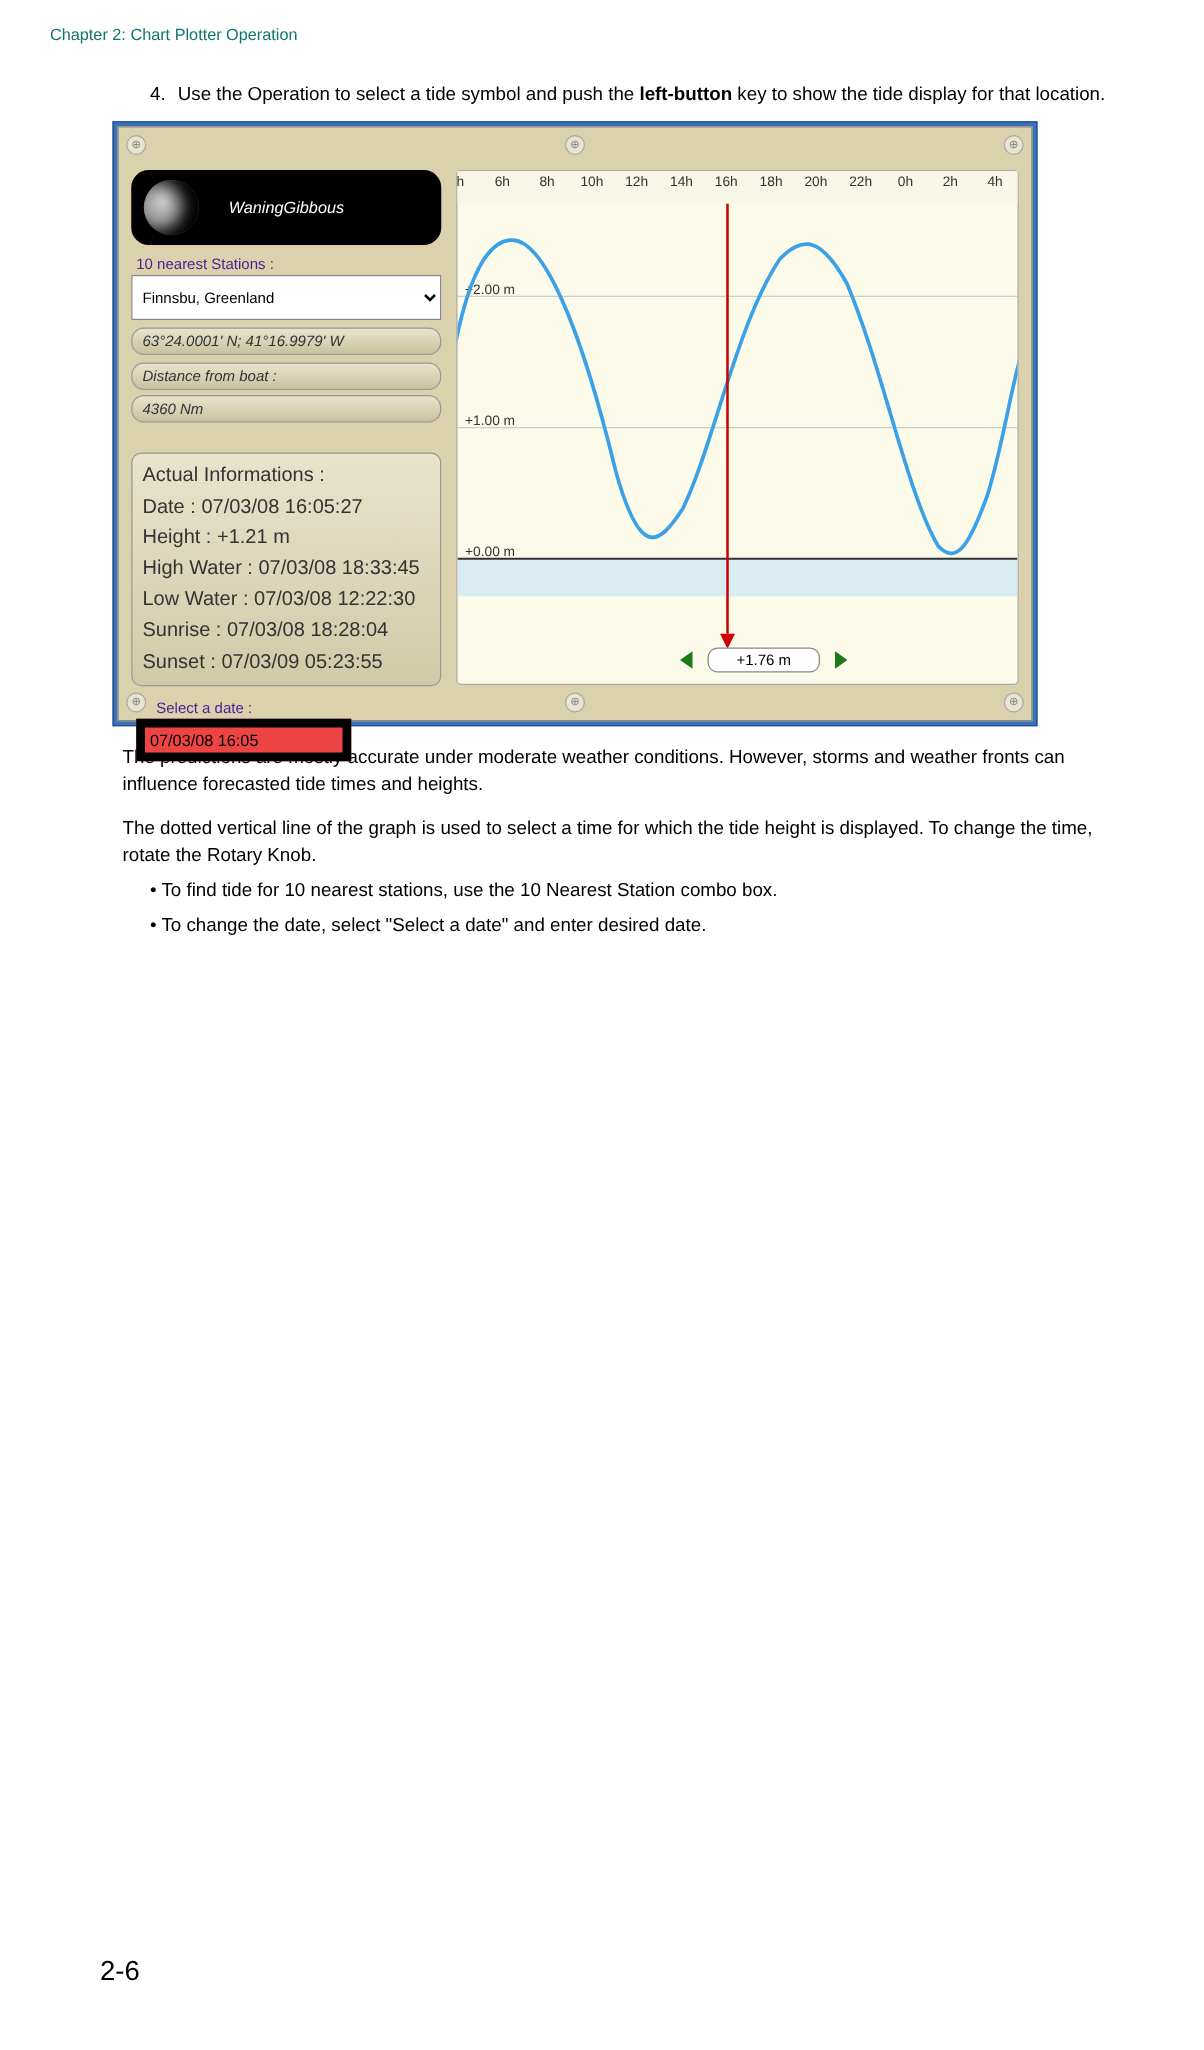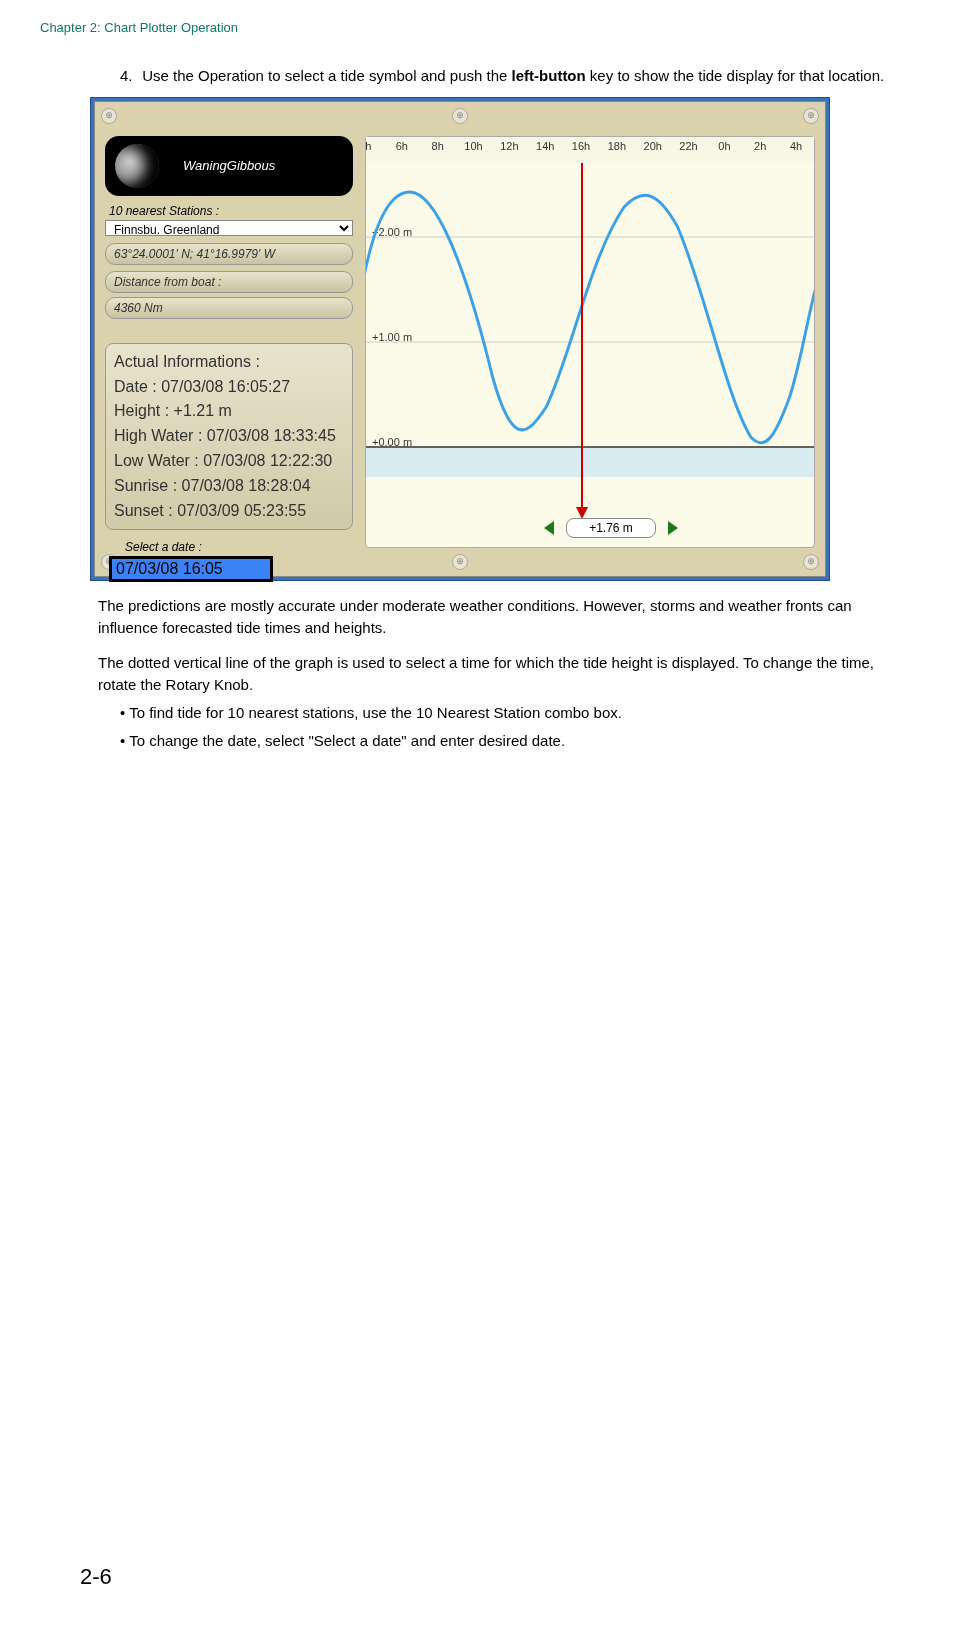--- a/index.html
+++ b/index.html
@@ -75,27 +75,26 @@
     box-shadow: inset -12px 0 14px #000;
   }
   .moon-label {
     color: #fff;
     font-style: italic;
     margin-left: 24px;
     font-size: 13px;
   }
   .field-label {
     font-size: 12px;
-    font-style: italic;
-    color: #000000;
+    color: #4c1d95;
     margin: 4px 0 2px 4px;
   }
   .combo {
     width: 100%;
-    height: 16px;
+    height: 36px;
     border: 1px solid #888;
     background: #fff;
     font-size: 12px;
     box-sizing: border-box;
     padding: 1px 4px;
   }
   .pill {
     background: linear-gradient(#e8e4cc, #c8c2a0);
     border: 1px solid #999;
     border-radius: 10px;
@@ -122,23 +121,23 @@
     color: #333;
     margin-top: 24px;
     line-height: 1.55;
   }
   .date-box {
     margin-top: 10px;
   }
   .date-input {
     width: 150px;
     height: 18px;
-    border: 3px solid #000000;
-    background: #3b82f6;
-    font-size: 16px;
+    border: 7px solid #000000;
+    background: #ef4444;
+    font-size: 13px;
     padding: 1px 4px;
     margin-left: 4px;
   }
   .chart-area {
     position: absolute;
     left: 270px;
     top: 34px;
     right: 10px;
     height: 410px;
     background: #fcfae8;

